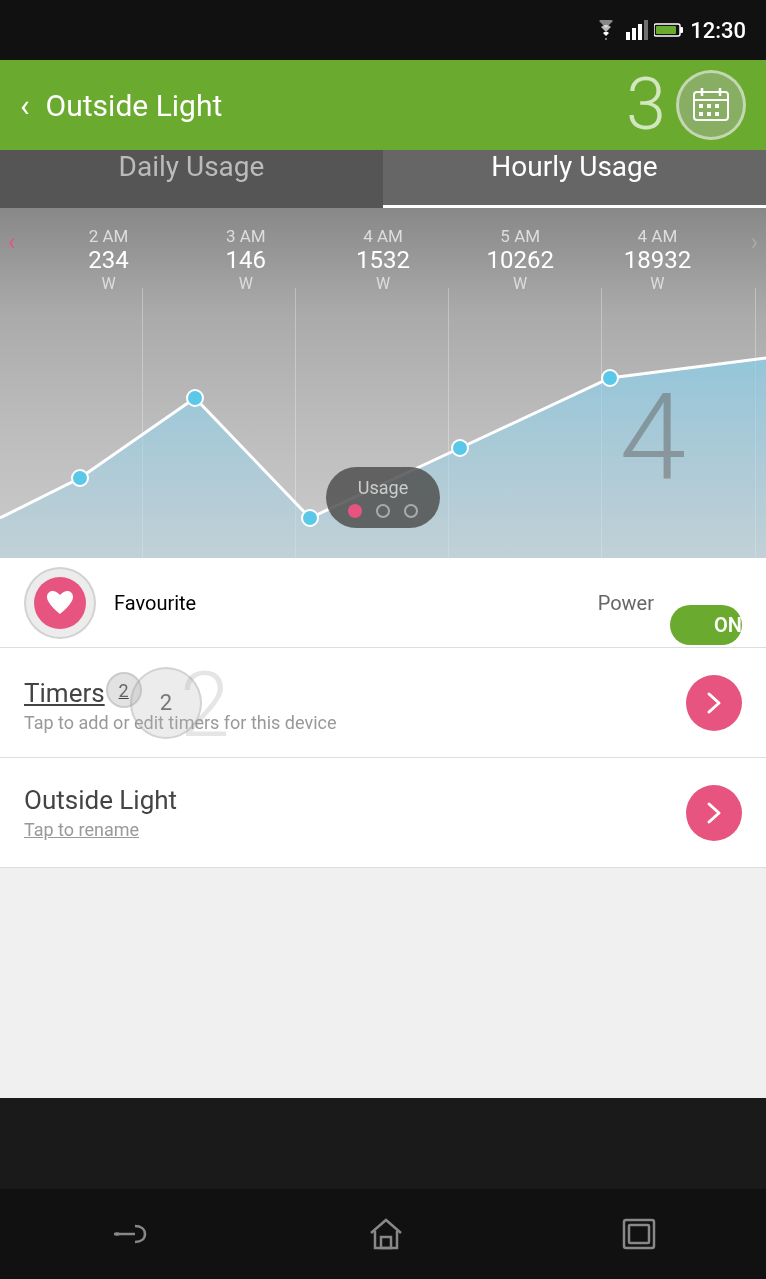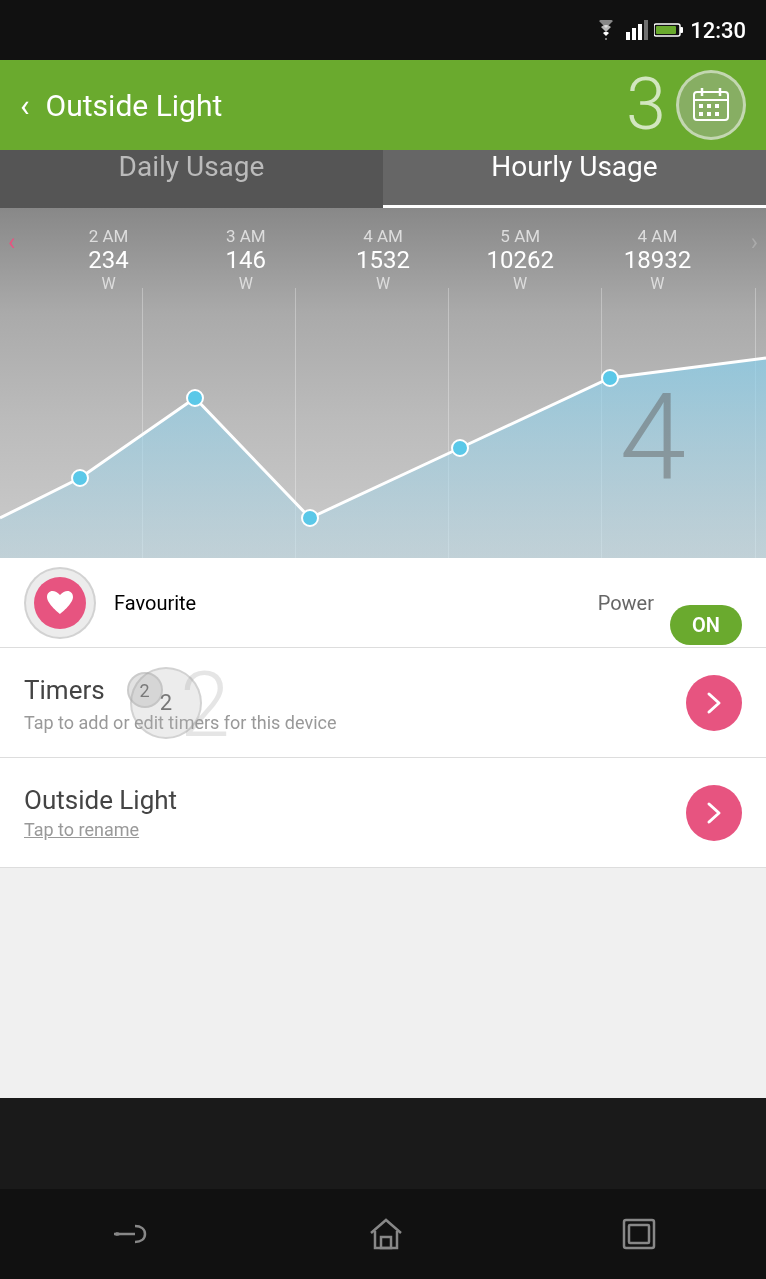--- a/index.html
+++ b/index.html
@@ -274,21 +274,21 @@
       color: #666;
       margin-right: 16px;
     }
     .power-btn {
       width: 72px;
       height: 40px;
       border-radius: 20px;
       background: #6aaa2e;
       display: flex;
       align-items: center;
-      justify-content: center;
+      justify-content: flex-end;
       cursor: pointer;
       margin-top: 44px;
     }
     .power-btn-text {
       color: white;
       font-size: 20px;
       font-weight: 600;
     }
 
     
@@ -301,22 +301,23 @@
       border-bottom: 1px solid #ddd;
       position: relative;
     }
     .timer-info {
       flex: 1;
     }
     .timer-title {
       font-size: 26px;
       color: #444;
       display: flex;
-      align-items: center;
-      gap: 22px;
+      align-items: flex-end;
+      gap: 1px;
+      text-decoration: underline;
     }
     .timer-badge {
       width: 36px;
       height: 36px;
       border-radius: 50%;
       background: rgba(160,160,160,0.3);
       display: flex;
       align-items: center;
       justify-content: center;
       font-size: 18px;
@@ -499,20 +500,28 @@
 
     <circle cx="80" cy="140" r="8" fill="#5bc8e8" stroke="white" stroke-width="2"></circle>
     <circle cx="195" cy="60" r="8" fill="#5bc8e8" stroke="white" stroke-width="2"></circle>
     <circle cx="310" cy="180" r="8" fill="#5bc8e8" stroke="white" stroke-width="2"></circle>
     <circle cx="460" cy="110" r="8" fill="#5bc8e8" stroke="white" stroke-width="2"></circle>
     <circle cx="610" cy="40" r="8" fill="#5bc8e8" stroke="white" stroke-width="2"></circle>
   </svg>
 
   <span class="big-4">4</span>
 
+  <div class="chart-dots">
+    <span class="chart-dots-label">Usage</span>
+    <div class="chart-dots-row">
+      <div class="dot active"></div>
+      <div class="dot inactive"></div>
+      <div class="dot inactive"></div>
+    </div>
+  </div>
 </div>
 
 <div class="main-content">
 
   <div class="fav-row" style="position:relative;">
 
     <div class="fav-btn">
       <div class="heart-inner">
         <svg width="30" height="26" viewBox="0 0 30 26" fill="white">
           <path d="M15 24 C15 24 2 14 2 7 C2 3.5 4.5 1 7.5 1 C10 1 12.5 2.5 15 5 C17.5 2.5 20 1 22.5 1 C25.5 1 28 3.5 28 7 C28 14 15 24 15 24Z"></path>

